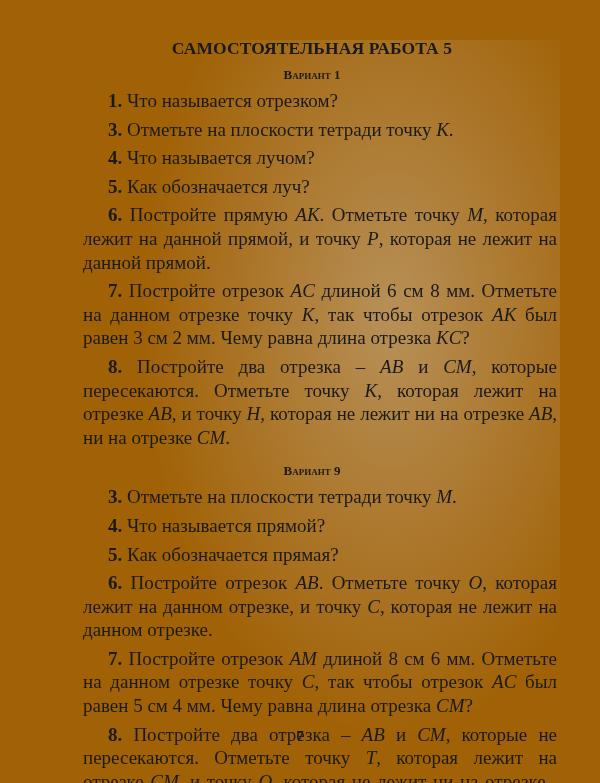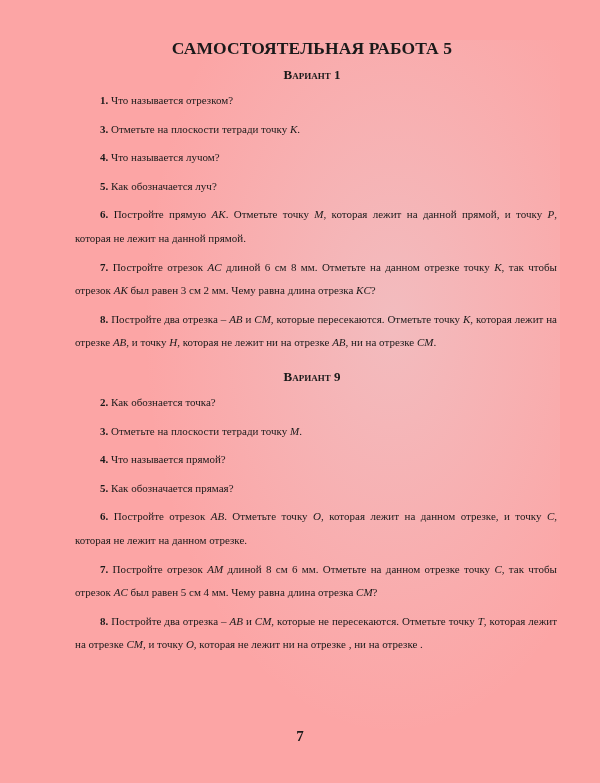--- a/index.html
+++ b/index.html
@@ -12,21 +12,21 @@
     height: 783px;
     position: relative;
     overflow: hidden;
     font-family: "Liberation Serif", "DejaVu Serif", serif;
     color: #1a1a1a;
   }
   .page {
     position: absolute;
     left: 0; top: 0;
     width: 600px; height: 783px;
-    background: #fca5a5;
+    background: #a16207;
   }
   .bleed {
     position: absolute;
     left: 140px; top: 40px;
     width: 420px; height: 700px;
     background: radial-gradient(ellipse at 60% 40%, rgba(225,230,238,0.35), rgba(255,255,255,0) 70%);
     pointer-events: none;
   }
   .content {
     position: absolute;
@@ -45,23 +45,23 @@
   .variant {
     text-align: center;
     font-weight: bold;
     font-size: 13px;
     font-variant: small-caps;
     line-height: 20px;
     margin: 0 0 4px 0;
   }
   .variant.v2 { margin-top: 12px; }
   .q {
-    font-size: 11px;
+    font-size: 19px;
     line-height: 23.6px;
-    margin: 0 0 5px 8px;
+    margin: 0 0 5px 16px;
     text-indent: 25px;
     text-align: justify;
   }
   .q .num { font-weight: bold; }
   .q i { font-style: italic; }
   .pagenum {
     position: absolute;
     left: 0; width: 600px;
     top: 727px;
     text-align: center;
@@ -85,21 +85,20 @@
         <div class="q"><span class="num">3. </span>Отметьте на плоскости тетради точку <i>K</i>.</div>
         <div class="q"><span class="num">4. </span>Что называется лучом?</div>
         <div class="q"><span class="num">5. </span>Как обозначается луч?</div>
         <div class="q"><span class="num">6. </span>Постройте прямую <i>AK</i>. Отметьте точку <i>M</i>, которая лежит на данной прямой, и точку <i>P</i>, которая не лежит на данной прямой.</div>
         <div class="q"><span class="num">7. </span>Постройте отрезок <i>AC</i> длиной 6 см 8 мм. Отметьте на данном отрезке точку <i>K</i>, так чтобы отрезок <i>AK</i> был равен 3 см 2 мм. Чему равна длина отрезка <i>KC</i>?</div>
         <div class="q"><span class="num">8. </span>Постройте два отрезка – <i>AB</i> и <i>CM</i>, которые пересекаются. Отметьте точку <i>K</i>, которая лежит на отрезке <i>AB</i>, и точку <i>H</i>, которая не лежит ни на отрезке <i>AB</i>, ни на отрезке <i>CM</i>.</div>
       </div>
 
     <div class="variant v2">Вариант 9</div>
     <div id="v2-list">
-        <div class="q"><span class="num">2. </span>Как обознается точка?</div>
         <div class="q"><span class="num">3. </span>Отметьте на плоскости тетради точку <i>M</i>.</div>
         <div class="q"><span class="num">4. </span>Что называется прямой?</div>
         <div class="q"><span class="num">5. </span>Как обозначается прямая?</div>
         <div class="q"><span class="num">6. </span>Постройте отрезок <i>AB</i>. Отметьте точку <i>O</i>, которая лежит на данном отрезке, и точку <i>C</i>, которая не лежит на данном отрезке.</div>
         <div class="q"><span class="num">7. </span>Постройте отрезок <i>AM</i> длиной 8 см 6 мм. Отметьте на данном отрезке точку <i>C</i>, так чтобы отрезок <i>AC</i> был равен 5 см 4 мм. Чему равна длина отрезка <i>CM</i>?</div>
         <div class="q"><span class="num">8. </span>Постройте два отрезка – <i>AB</i> и <i>CM</i>, которые не пересекаются. Отметьте точку <i>T</i>, которая лежит на отрезке <i>CM</i>, и точку <i>O</i>, которая не лежит ни на отрезке , ни на отрезке .</div>
       </div>
   </div>
 
   <div class="pagenum">7</div>

